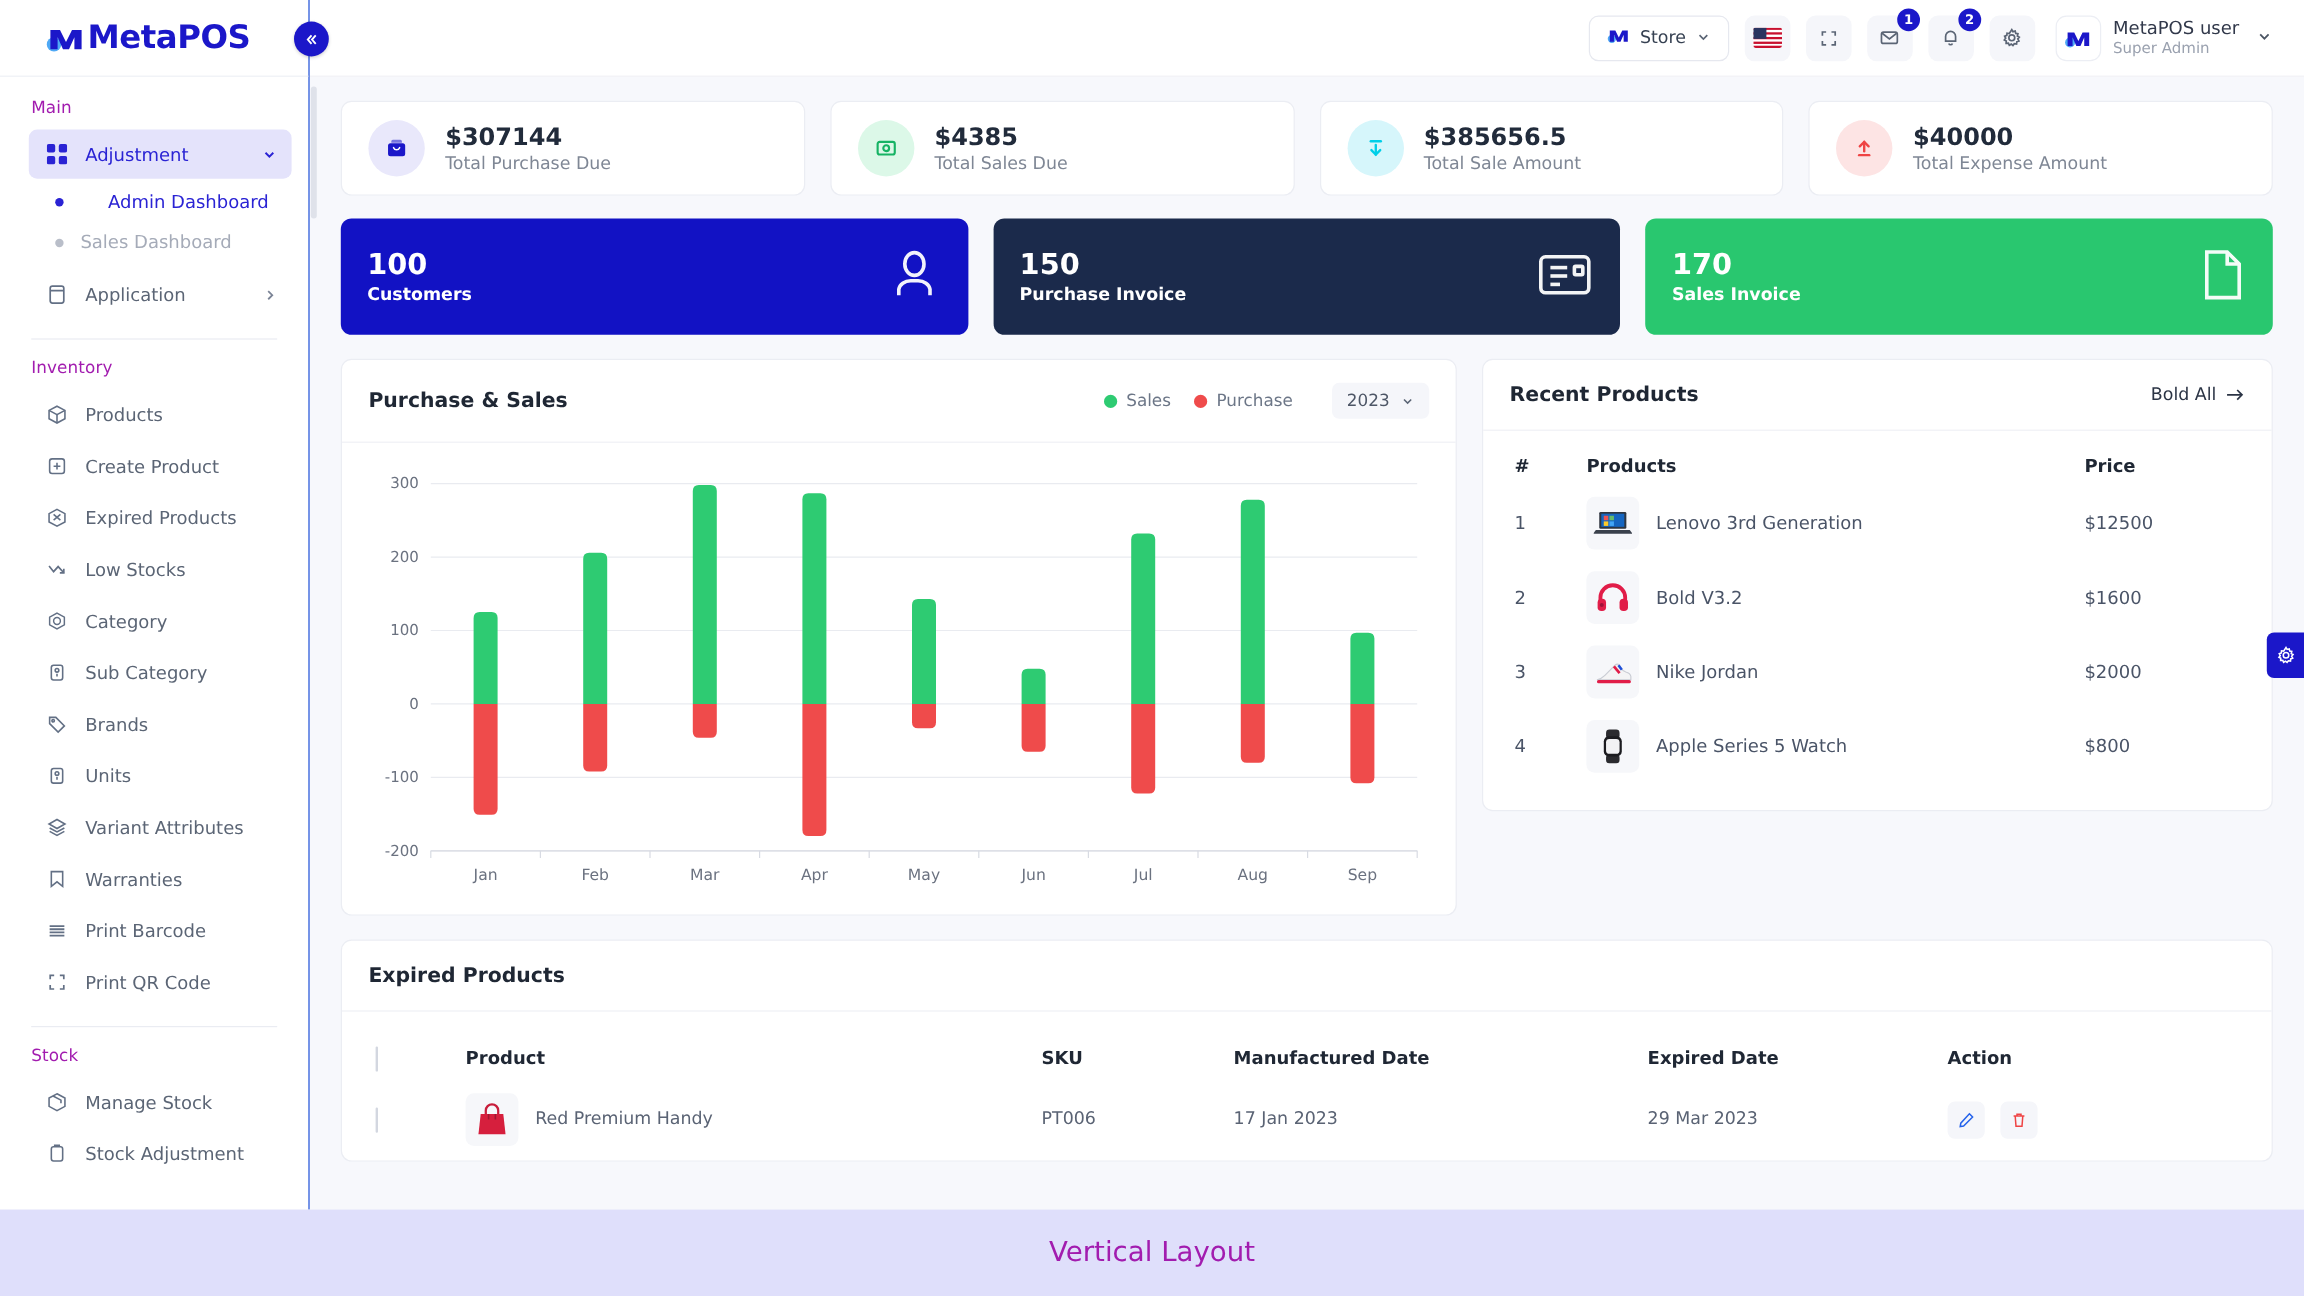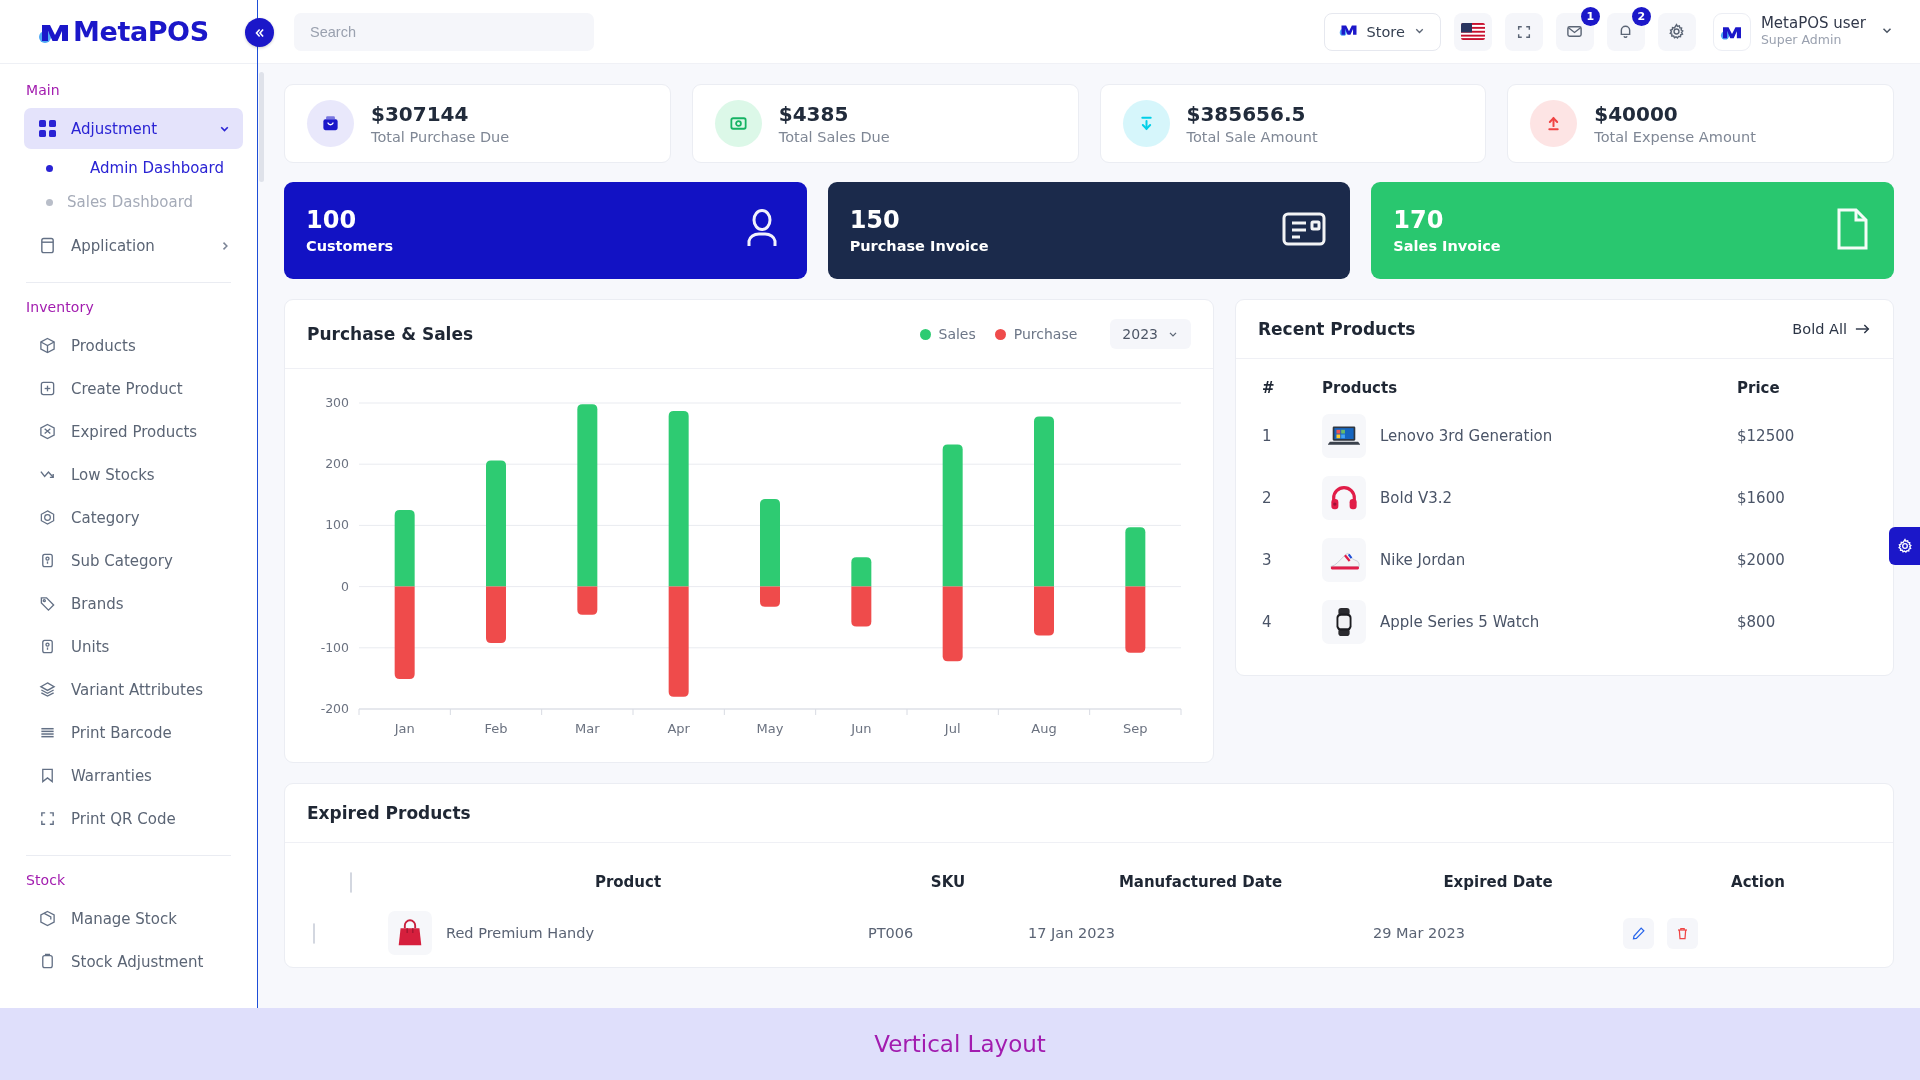--- a/index.html
+++ b/index.html
@@ -340,36 +340,36 @@
           <svg width="17" height="17" viewBox="0 0 18 18" fill="none" stroke="currentColor" stroke-width="1.4">
             <path d="M9 2 L16 6 L9 10 L2 6 Z"></path>
             <path d="M2.5 9.5 L9 13 L15.5 9.5"></path>
             <path d="M2.5 12.5 L9 16 L15.5 12.5"></path>
           </svg>
         </span>
       <span class="lbl">Variant Attributes</span>
     </div>
     <div class="nav-item">
       <span class="ico">
+          <svg width="17" height="17" viewBox="0 0 18 18" fill="none" stroke="currentColor" stroke-width="1.4">
+            <path d="M4 2.5 L14 2.5 L14 15.5 L9 11.5 L4 15.5 Z"></path>
+          </svg>
+        </span>
+      <span class="lbl">Warranties</span>
+    </div>
+    <div class="nav-item">
+      <span class="ico">
           <svg width="17" height="17" viewBox="0 0 18 18" stroke="currentColor" stroke-width="1.6">
             <line x1="2.5" y1="5" x2="15.5" y2="5"></line>
             <line x1="2.5" y1="7.8" x2="15.5" y2="7.8"></line>
             <line x1="2.5" y1="10.6" x2="15.5" y2="10.6"></line>
             <line x1="2.5" y1="13.4" x2="15.5" y2="13.4"></line>
           </svg>
         </span>
       <span class="lbl">Print Barcode</span>
-    </div>
-    <div class="nav-item">
-      <span class="ico">
-          <svg width="17" height="17" viewBox="0 0 18 18" fill="none" stroke="currentColor" stroke-width="1.4">
-            <path d="M4 2.5 L14 2.5 L14 15.5 L9 11.5 L4 15.5 Z"></path>
-          </svg>
-        </span>
-      <span class="lbl">Warranties</span>
     </div>
     <div class="nav-item">
       <span class="ico">
           <svg width="17" height="17" viewBox="0 0 18 18" fill="none" stroke="currentColor" stroke-width="1.5">
             <path d="M3 6.5 L3 3 L6.5 3"></path>
             <path d="M11.5 3 L15 3 L15 6.5"></path>
             <path d="M15 11.5 L15 15 L11.5 15"></path>
             <path d="M6.5 15 L3 15 L3 11.5"></path>
           </svg>
         </span>
@@ -401,21 +401,20 @@
 </aside>
 
 <div id="collapse-btn">
   <svg width="14" height="14" viewBox="0 0 18 18" fill="none" stroke="currentColor" stroke-width="2">
     <path d="M8.5 4.5 L4.5 9 L8.5 13.5"></path>
       <path d="M13 4.5 L9 9 L13 13.5"></path>
   </svg>
 </div>
 
 <header id="topbar">
-  <input id="search-box" placeholder="Search" style="">
 
   <div id="topbar-right">
     <div class="store-sel">
       <span>
         <svg width="20" height="15" viewBox="0 0 34 26">
           <circle cx="7" cy="18" r="6" fill="#4fa9f5"></circle>
           <path d="M4 22 L4 6 L12 6 L17 16 L22 6 L30 6 L30 22 L24 22 L24 12 L19.5 22 L14.5 22 L10 12 L10 22 Z" fill="#1b17c9"></path>
         </svg>
       </span>
       <span class="s-label">Store</span>
@@ -769,21 +768,21 @@
 
       </div>
     </div>
   </div>
 
   <div class="panel" style="margin-top:20px;">
     <div class="panel-head">
       <span class="panel-title">Expired Products</span>
     </div>
     <div style="padding: 22px 0 0 0;">
-      <div class="ex-head" style="height:34px;text-align:center;">
+      <div class="ex-head" style="height:34px;">
         <span class="c-chk">
           <span class="chk"></span>
         </span>
         <span class="c-prod ex-th">Product</span>
         <span class="c-sku ex-th">SKU</span>
         <span class="c-man ex-th">Manufactured Date</span>
         <span class="c-exp ex-th">Expired Date</span>
         <span class="c-act ex-th">Action</span>
       </div>
 

